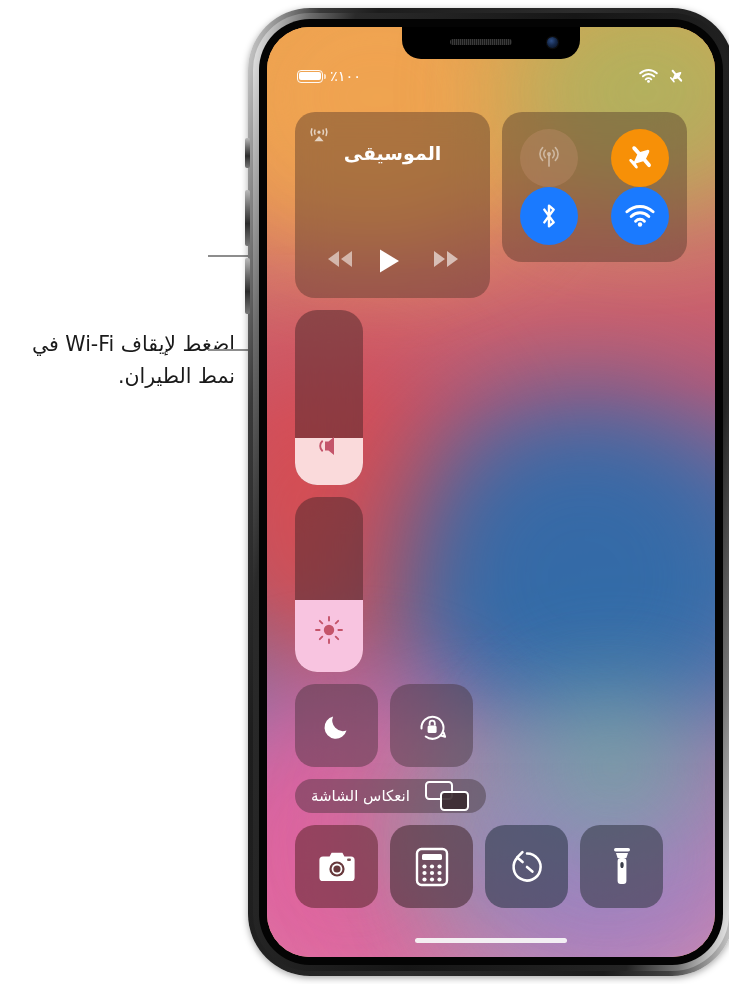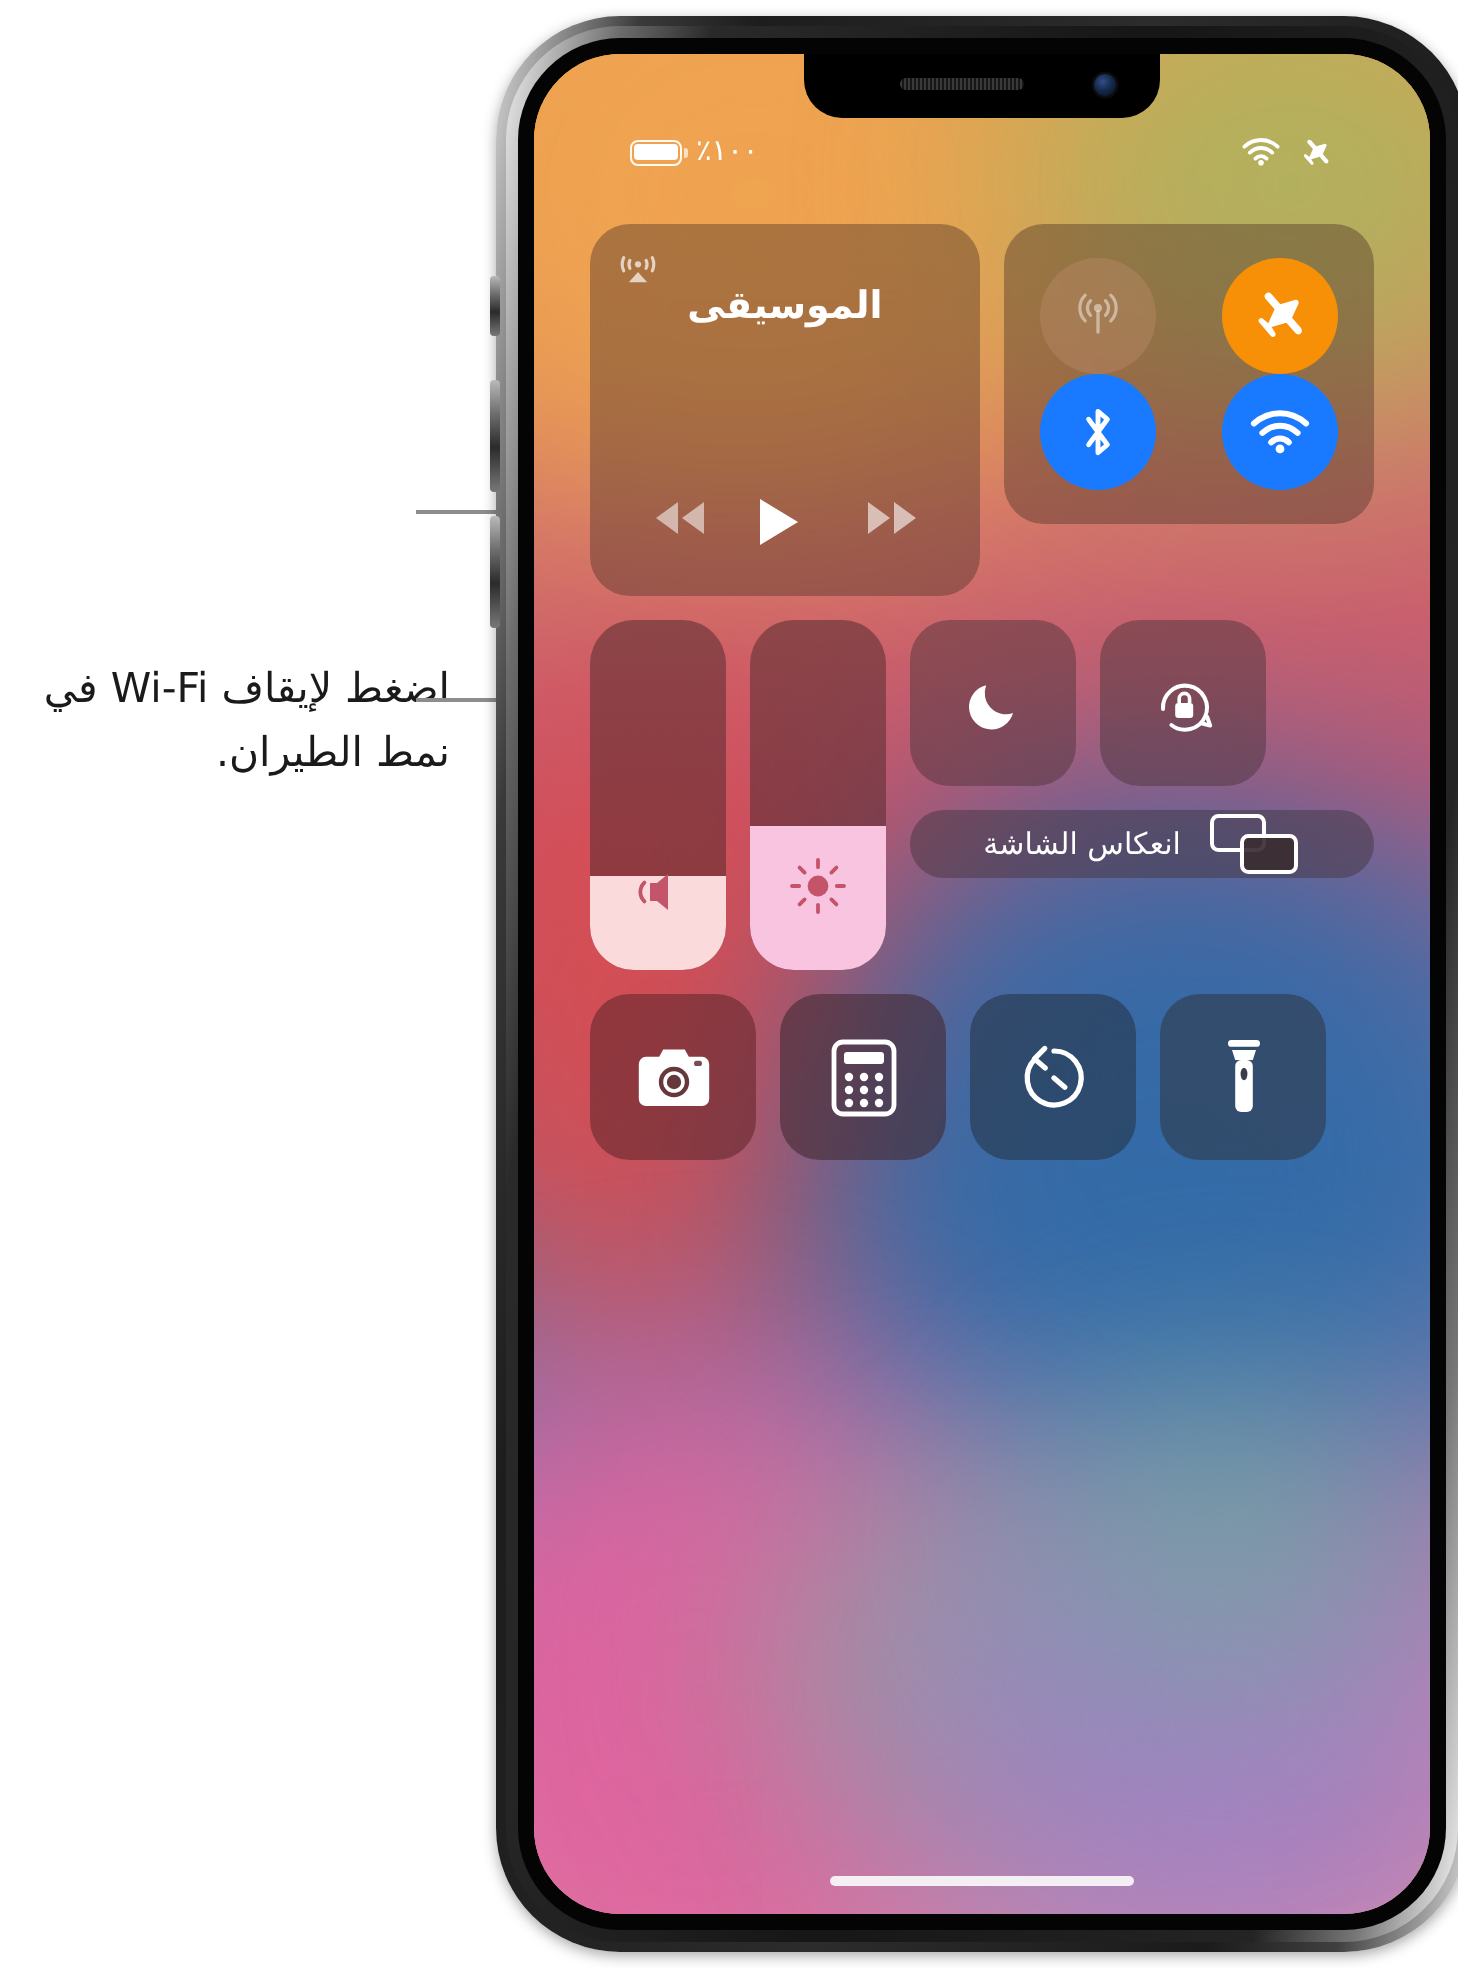--- a/index.html
+++ b/index.html
@@ -15,21 +15,21 @@
   .callout {
     position: absolute;
     text-align: right;
     direction: rtl;
     color: #1a1a1a;
     font-size: 20.5px;
     line-height: 32px;
     font-family: "DejaVu Sans", "Liberation Sans", sans-serif;
   }
   #callout-bt { left: 18px; top: 160px; width: 205px; }
-  #callout-wifi { left: 20px; top: 328px; width: 205px; }
+  #callout-wifi { left: 30px; top: 328px; width: 205px; }
 
   
   .leader { position: absolute; background: #8d8d8d; }
   .lead-h { height: 1.6px; }
   .lead-v { width: 1.6px; }
 
   
   .phone {
     position: absolute;
     left: 248px; top: 8px;
@@ -97,21 +97,21 @@
     position: absolute; right: 22px; top: 11px;
     width: 11px; height: 11px; border-radius: 50%;
     background: radial-gradient(circle at 40% 35%, #2f4f86 0%, #162a4d 45%, #080d16 100%);
     box-shadow: 0 0 0 1.2px #0c0c0c;
   }
 
   
   .statusbar {
     position: absolute; top: 38px; left: 0; right: 0;
     height: 22px; display: flex; align-items: center;
-    padding: 0 48px; color: #fff; z-index: 14;
+    padding: 0 30px; color: #fff; z-index: 14;
   }
   .sb-left { display: flex; align-items: center; gap: 7px; }
   .sb-right { margin-left: auto; display: flex; align-items: center; gap: 9px; }
   .batt {
     position: relative; width: 26px; height: 13px;
     border: 1.6px solid rgba(255,255,255,.95); border-radius: 4px;
   }
   .batt::after {
     content:""; position:absolute; right:-4px; top:3.4px;
     width:2px; height:5px; border-radius:0 1.5px 1.5px 0;
@@ -324,21 +324,21 @@
               <svg width="30" height="22" viewBox="0 0 19 14" fill="none">
                 <path d="M1.2 4.3C3.6 2.1 6.4 1 9.5 1s5.9 1.1 8.3 3.3" stroke="#fff" stroke-width="1.9" stroke-linecap="round"></path>
                 <path d="M3.9 7.3c1.6-1.5 3.5-2.3 5.6-2.3s4 .8 5.6 2.3" stroke="#fff" stroke-width="1.9" stroke-linecap="round"></path>
                 <path d="M6.7 10.3c.8-.8 1.8-1.2 2.8-1.2s2 .4 2.8 1.2" stroke="#fff" stroke-width="1.9" stroke-linecap="round"></path>
                 <circle cx="9.5" cy="12.4" r="1.4" fill="#fff"></circle>
               </svg>
             </div>
           </div>
         </div>
 
-        <div class="cc-row" style="align-items:flex-start;">
+        <div class="cc-row" style="align-items:flex-start;flex-direction:column;">
 
           <div class="slider">
             <div class="sl-fill" style="height:27%; background:#fadadb;"></div>
             <div class="sl-icon">
               <svg width="30" height="26" viewBox="0 0 30 26" fill="none">
                 <path d="M11 8.5h3.5L20 4v18l-5.5-4.5H11v-9z" fill="#c4546a"></path>
                 <path d="M8.2 8.3a6.5 6.5 0 0 0 0 9.4" stroke="#c4546a" stroke-width="1.9" stroke-linecap="round"></path>
               </svg>
             </div>
           </div>

